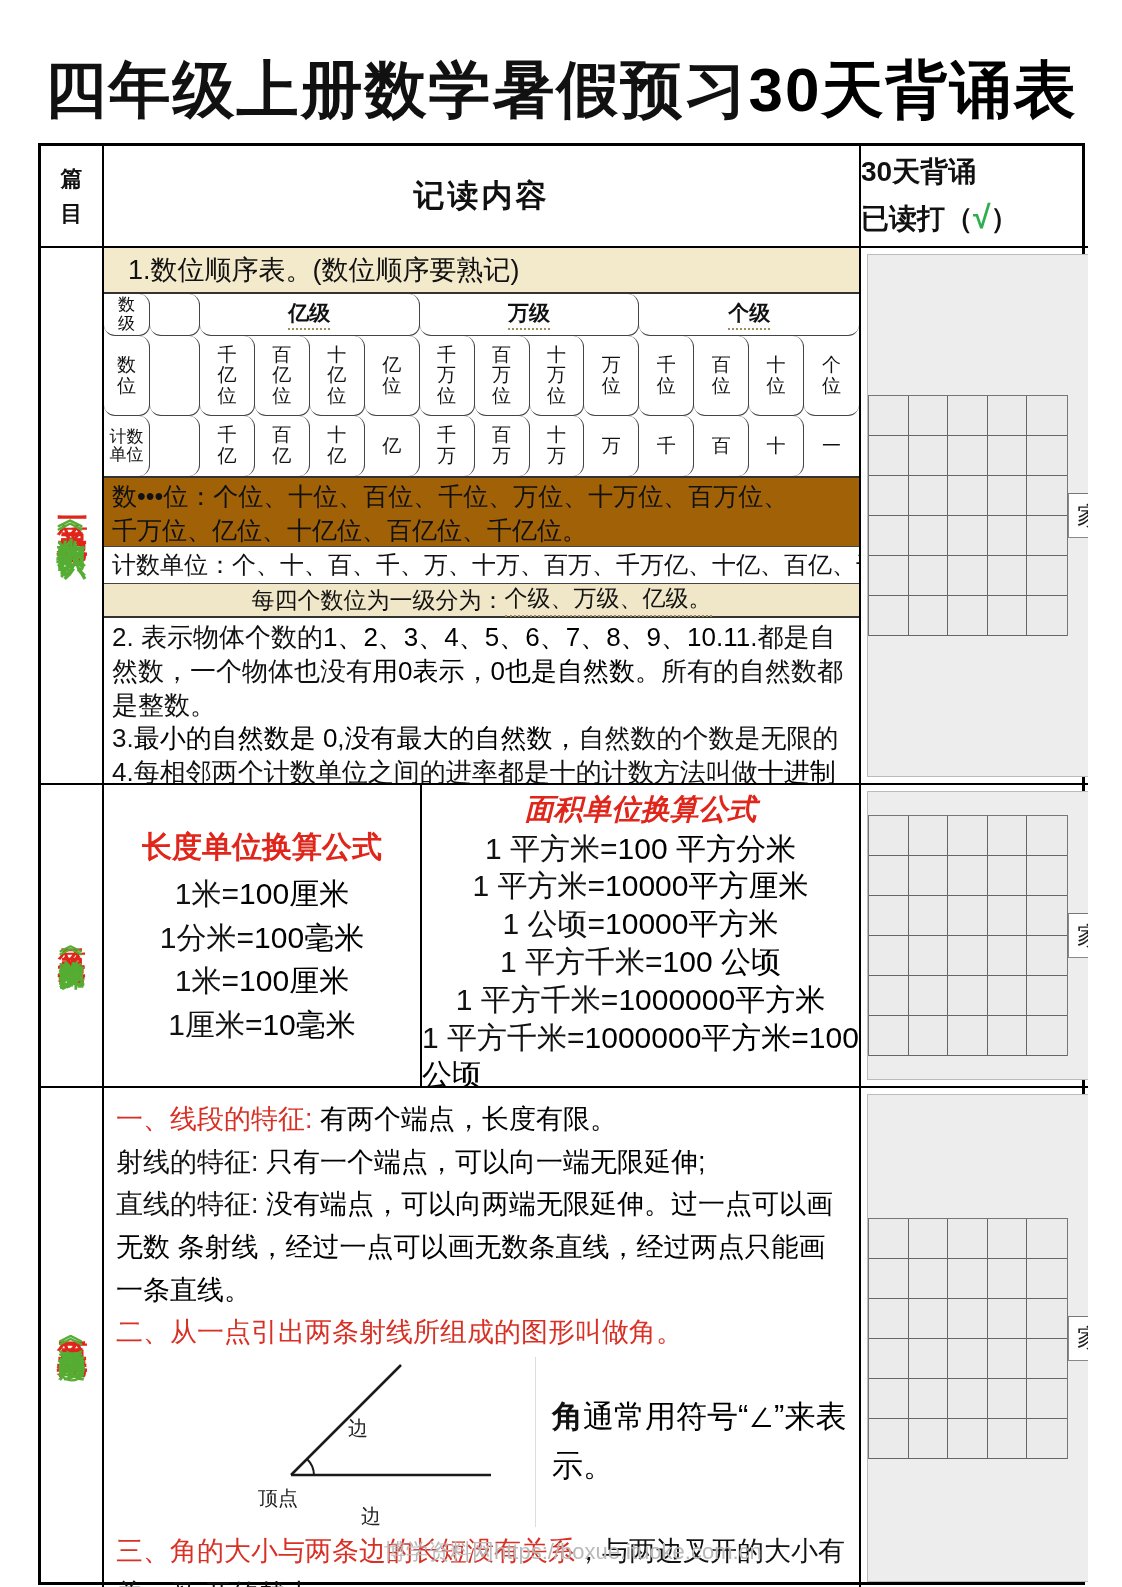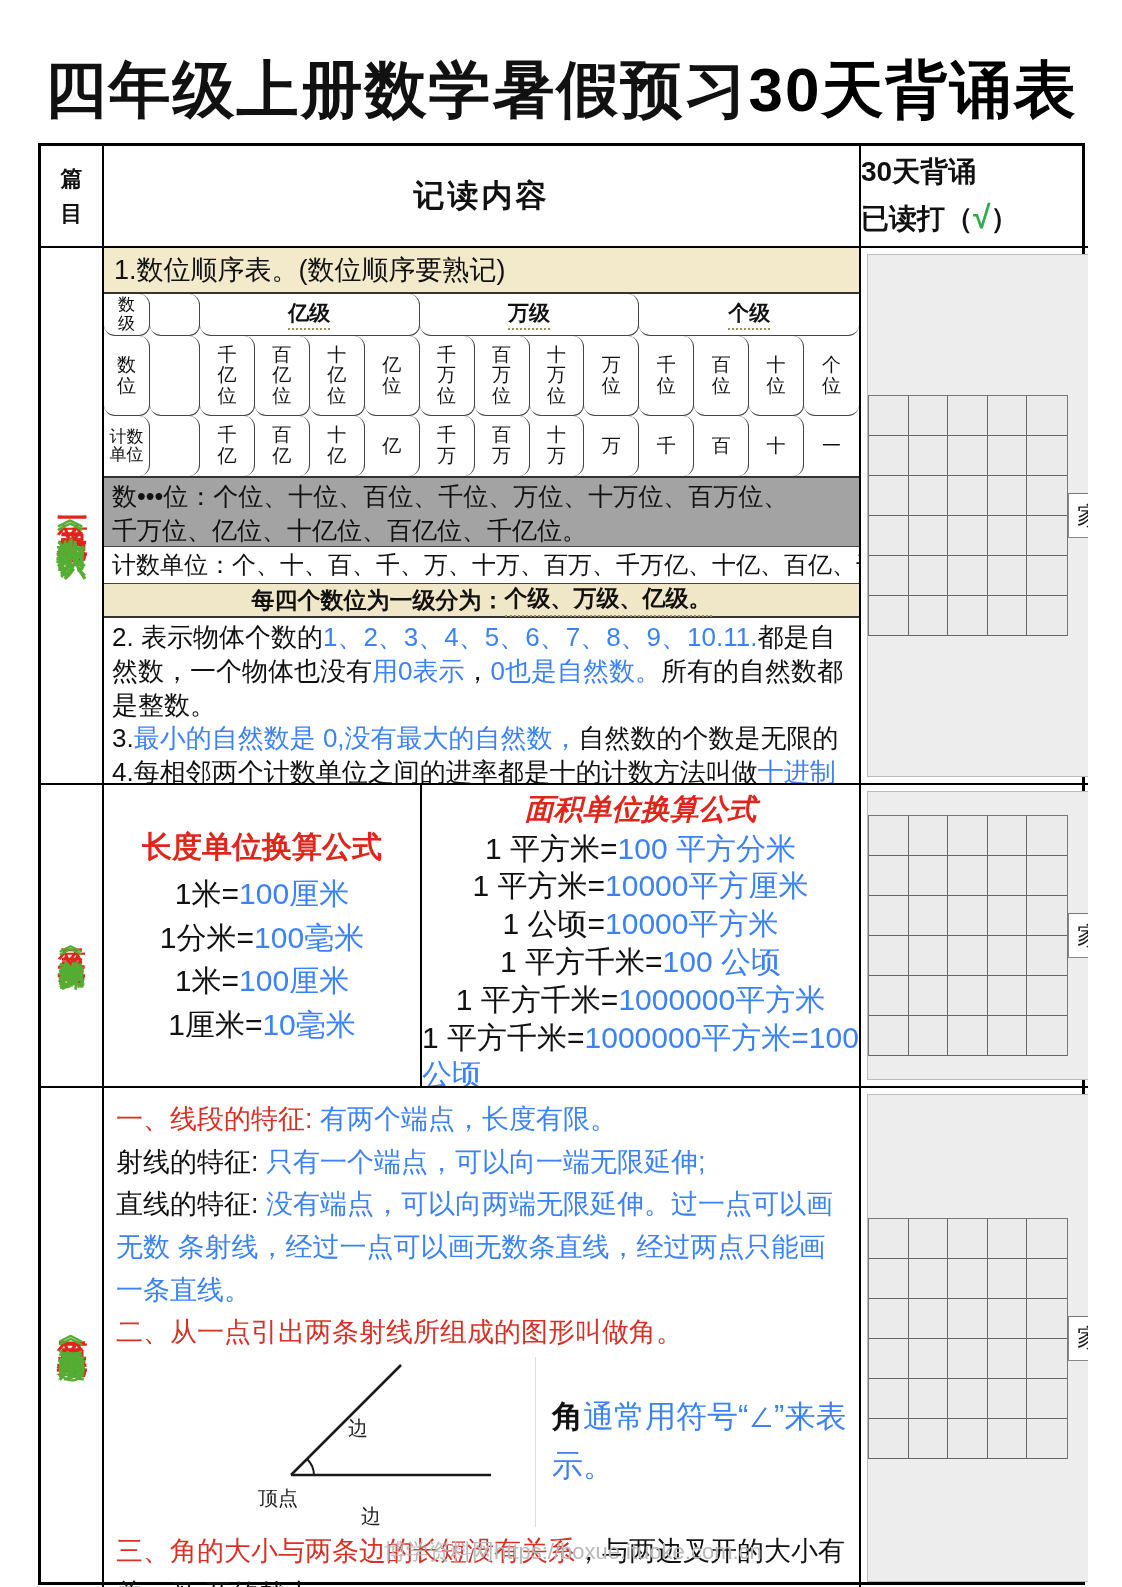--- a/index.html
+++ b/index.html
@@ -35,37 +35,37 @@
 
   
   .panel { padding:6px; display:flex; }
   .panel-inner { flex:1; background:#ededed; border:1px solid #bbb; display:flex; align-items:center; justify-content:center; }
   .cgrid { width:200px; display:grid; grid-template-columns:repeat(5,1fr); border:1.5px solid #777; border-bottom:none; }
   .gcell { height:40px; background:#ebebeb; border-right:1.5px solid #666; border-bottom:1.5px solid #666; }
   .gcell:nth-child(5n) { border-right:none; }
   .sign { width:200px; height:45px; background:#fff; border:1.5px solid #888; border-top:1.5px solid #777; font-size:24px; display:flex; align-items:center; padding-left:8px; color:#222; }
 
   
-  .blue { color:#3b82f6; }
+  .blue { color:#000000; }
   .rtx { color:#d93025; }
 
   
   .c1 { font-size:26px; }
-  .row1 { height:44px; background:#f3e9cb; display:flex; align-items:center; padding-left:10px; font-size:27px; }
+  .row1 { height:44px; background:#f3e9cb; display:flex; align-items:center; padding-left:24px; font-size:27px; }
   .pv { display:grid; grid-template-columns:46px 50px repeat(12,1fr); grid-template-rows:42px 80px 60px; border-top:2px solid #333; border-bottom:2px solid #333; font-size:19px; }
   .pv > div { border-right:1.5px solid #444; border-bottom:1.5px solid #444; display:flex; align-items:center; justify-content:center; text-align:center;border-radius:11px; }
   .pv > div:nth-child(n) { background:#fff; }
   .pv .sp4 { grid-column:span 4; font-weight:bold; font-size:21px; }
   .pv .norb { border-right:none; }
   .pv .norbb { border-bottom:none; }
   .pv .stack span { display:block; width:1.15em; word-break:break-all; line-height:1.08; margin:0 auto; }
   .u-dot { border-bottom:2px dotted #a08c5a; padding-bottom:1px; }
-  .noteA { background:#a3a3a3; padding:2px 8px; font-size:25px; line-height:1.34; height:68px; }
+  .noteA { background:#a16207; padding:2px 8px; font-size:25px; line-height:1.34; height:68px; }
   .noteB { background:#fff; border-top:1.5px solid #444; border-bottom:1.5px solid #444; height:38px; display:flex; align-items:center; padding-left:8px; font-size:24px; white-space:nowrap; }
-  .noteC { background:#f0e6c8; border-bottom:2px solid #333; height:34px; display:flex; align-items:center; justify-content:center; font-size:23px; font-weight:bold; }
+  .noteC { background:#f0e6c8; border-bottom:2px solid #333; height:34px; display:flex; align-items:center; justify-content:center; font-size:23px; font-weight:normal; }
   .items { padding:3px 8px 0 8px; line-height:1.3; }
   .items p { margin:0; }
 
   
   .c2 { display:flex; }
   .len { width:318px; border-right:2px solid #000; display:flex; flex-direction:column; align-items:center; justify-content:center; font-size:30px; line-height:1.45; }
   .len .ft { color:#e0251b; font-weight:bold; margin-bottom:4px; }
   .area { flex:1; display:flex; flex-direction:column; align-items:center; justify-content:flex-start; padding-top:6px; font-size:30px; line-height:1.26; }
   .area .ft { color:#e0251b; font-weight:bold; font-size:29px; margin-bottom:2px;font-style:italic; }
 

